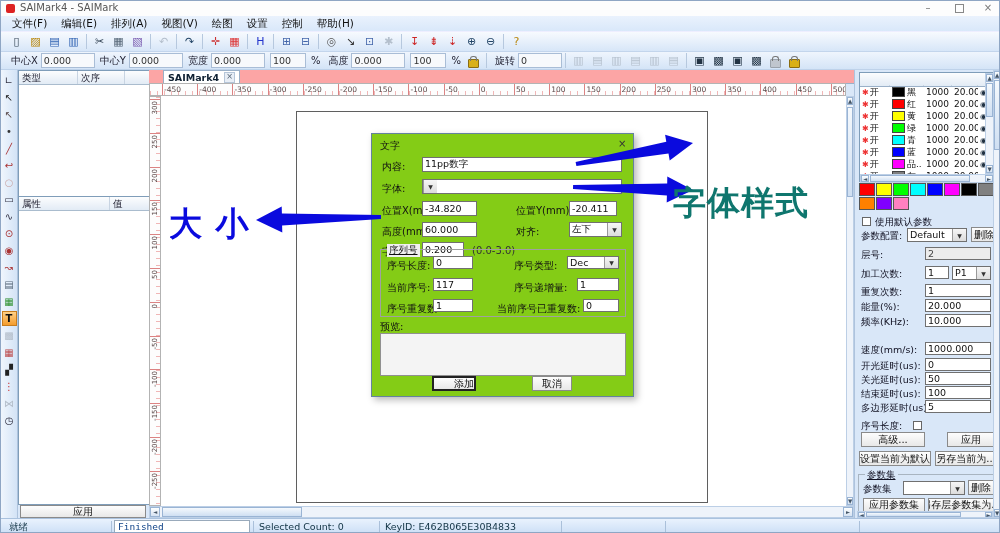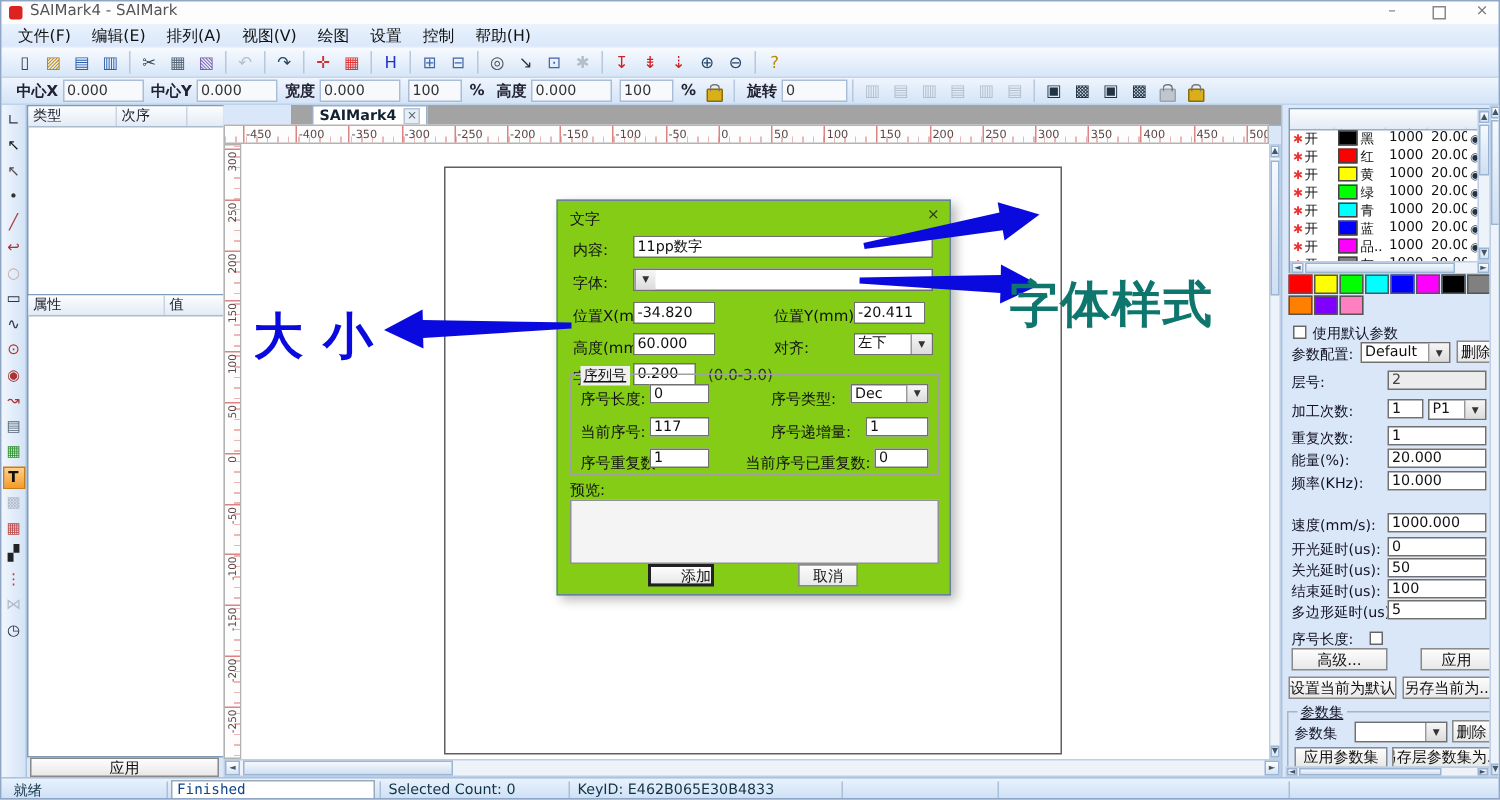--- a/index.html
+++ b/index.html
@@ -12,39 +12,39 @@
   #maxbox{position:absolute;top:3px;width:7px;height:7px;border:1px solid #888;}
   
   #menubar{position:absolute;left:0;top:15px;width:100%;height:15px;background:linear-gradient(#eaf2fd,#d9e8fa);display:flex;align-items:center;padding-left:4px;box-sizing:border-box;}
   .mi{padding:0 7px;font-size:10.5px;color:#111;}
   
   #tb1{position:absolute;left:0;top:30px;width:100%;height:21px;background:linear-gradient(#f7fafe,#d7e6f8);border-top:1px solid #eef;border-bottom:1px solid #c3d5ec;display:flex;align-items:center;padding-left:6px;box-sizing:border-box;}
   #tb2{position:absolute;left:0;top:51px;width:100%;height:18px;background:linear-gradient(#eff5fd,#d4e4f7);border-bottom:1px solid #bed2ea;display:flex;align-items:center;padding-left:5px;box-sizing:border-box;}
   .tbico{width:17px;height:16px;display:inline-flex;align-items:center;justify-content:center;font-size:11px;color:#345;margin:0 1px;flex:none;}
   .tbico.dis{color:#b4bfcc !important;}
   .tbsep{width:1px;height:15px;background:#b6c8de;margin:0 3px;flex:none;}
-  .t2lab{font-size:10px;font-weight:bold;color:#223;margin:0 3px 0 5px;flex:none;}
+  .t2lab{font-size:10px;font-weight:normal;color:#223;margin:0 3px 0 5px;flex:none;}
   .t2in{height:13px;font-size:9.5px;border:1px solid #a9bdd6;background:#f7f9fc;padding:0 2px;color:#333;flex:none;font-family:inherit;}
   .lockicon{width:9px;height:7px;background:#d9b018;border:1px solid #8a6d12;border-radius:1px;position:relative;margin:5px 4px 0 4px;flex:none;}
   .lockicon::before{content:"";position:absolute;left:1px;top:-4px;width:5px;height:4px;border:1px solid #777;border-bottom:none;border-radius:3px 3px 0 0;}
   .lockicon.lockgray{background:#c0c6ce;border-color:#9aa2ab;}
   
   #toolstrip{position:absolute;left:0;top:69px;width:17px;height:448px;background:linear-gradient(90deg,#f0f6fd,#d3e3f6);border-right:1px solid #aec3dd;display:flex;flex-direction:column;align-items:center;padding-top:3px;box-sizing:border-box;}
   .tsico{width:15px;height:15px;margin-bottom:2px;display:flex;align-items:center;justify-content:center;font-size:10px;color:#334;flex:none;}
   .tsico.dis{color:#b2bcc8 !important;}
   .tsico.act{background:linear-gradient(#ffd188,#f49c2c);border:1px solid #c87d1d;box-sizing:border-box;font-weight:bold;}
   
   #leftpanel{position:absolute;left:17px;top:69px;width:131px;height:448px;background:#d9e7f8;}
   .lbox{position:absolute;background:#fff;border:1px solid #7f9db9;}
   .lhead{display:flex;height:13px;background:linear-gradient(#fcfdfe,#e2ebf5);border-bottom:1px solid #aabcce;}
   .lhc{font-size:9.5px;color:#223;padding:0 3px;border-right:1px solid #c8d4e2;line-height:13px;overflow:hidden;}
   .btn{background:linear-gradient(#fdfdfd,#e8e8e8);border:1px solid #8a8a8a;display:flex;align-items:center;justify-content:center;font-size:10px;color:#111;box-sizing:border-box;}
   
   #canvasarea{position:absolute;left:148px;top:69px;width:705px;height:448px;background:#d9e7f8;}
-  #tabbar{position:absolute;left:0;top:0;width:100%;height:13px;background:#a3a3a3;border-bottom:1px solid #9ab0c8;margin-left:45px;}
+  #tabbar{position:absolute;left:0;top:0;width:100%;height:13px;background:#fca5a5;border-bottom:1px solid #9ab0c8;}
   #tab{position:absolute;left:14px;top:0;height:13px;background:#fff;border:1px solid #9ab0c8;border-bottom:none;display:flex;align-items:center;padding:0 4px;}
   #tablabel{font-size:9.5px;font-weight:bold;color:#123;}
   #tabclose{font-size:8px;color:#567;margin-left:5px;background:#e8eef6;border:1px solid #b5c5d8;width:9px;height:9px;line-height:8px;text-align:center;}
   #hruler{position:absolute;left:0;top:13px;width:697px;height:13px;background-color:#fdfdfd;border:1px solid #b3b3b3;box-sizing:border-box;background-image:repeating-linear-gradient(90deg,#f0b6b6 0 1px,transparent 1px 7px);background-size:100% 4px;background-position:0 100%;background-repeat:no-repeat;overflow:hidden;}
   .hrt{position:absolute;top:0;height:13px;}
   .hrl{position:absolute;left:0;top:0;width:1px;height:13px;background:#dc8383;}
   .hrn{position:absolute;left:2px;top:1px;font-size:7.5px;color:#5a4848;white-space:nowrap;}
   #vruler{position:absolute;left:0;top:26px;width:12px;height:410px;background-color:#fdfdfd;border:1px solid #b3b3b3;box-sizing:border-box;background-image:repeating-linear-gradient(180deg,#f0b6b6 0 1px,transparent 1px 7px);background-size:4px 100%;background-position:100% 0;background-repeat:no-repeat;overflow:hidden;}
   .vrt{position:absolute;left:0;width:12px;}
   .vrl{position:absolute;left:0;top:0;width:12px;height:1px;background:#dc8383;}

